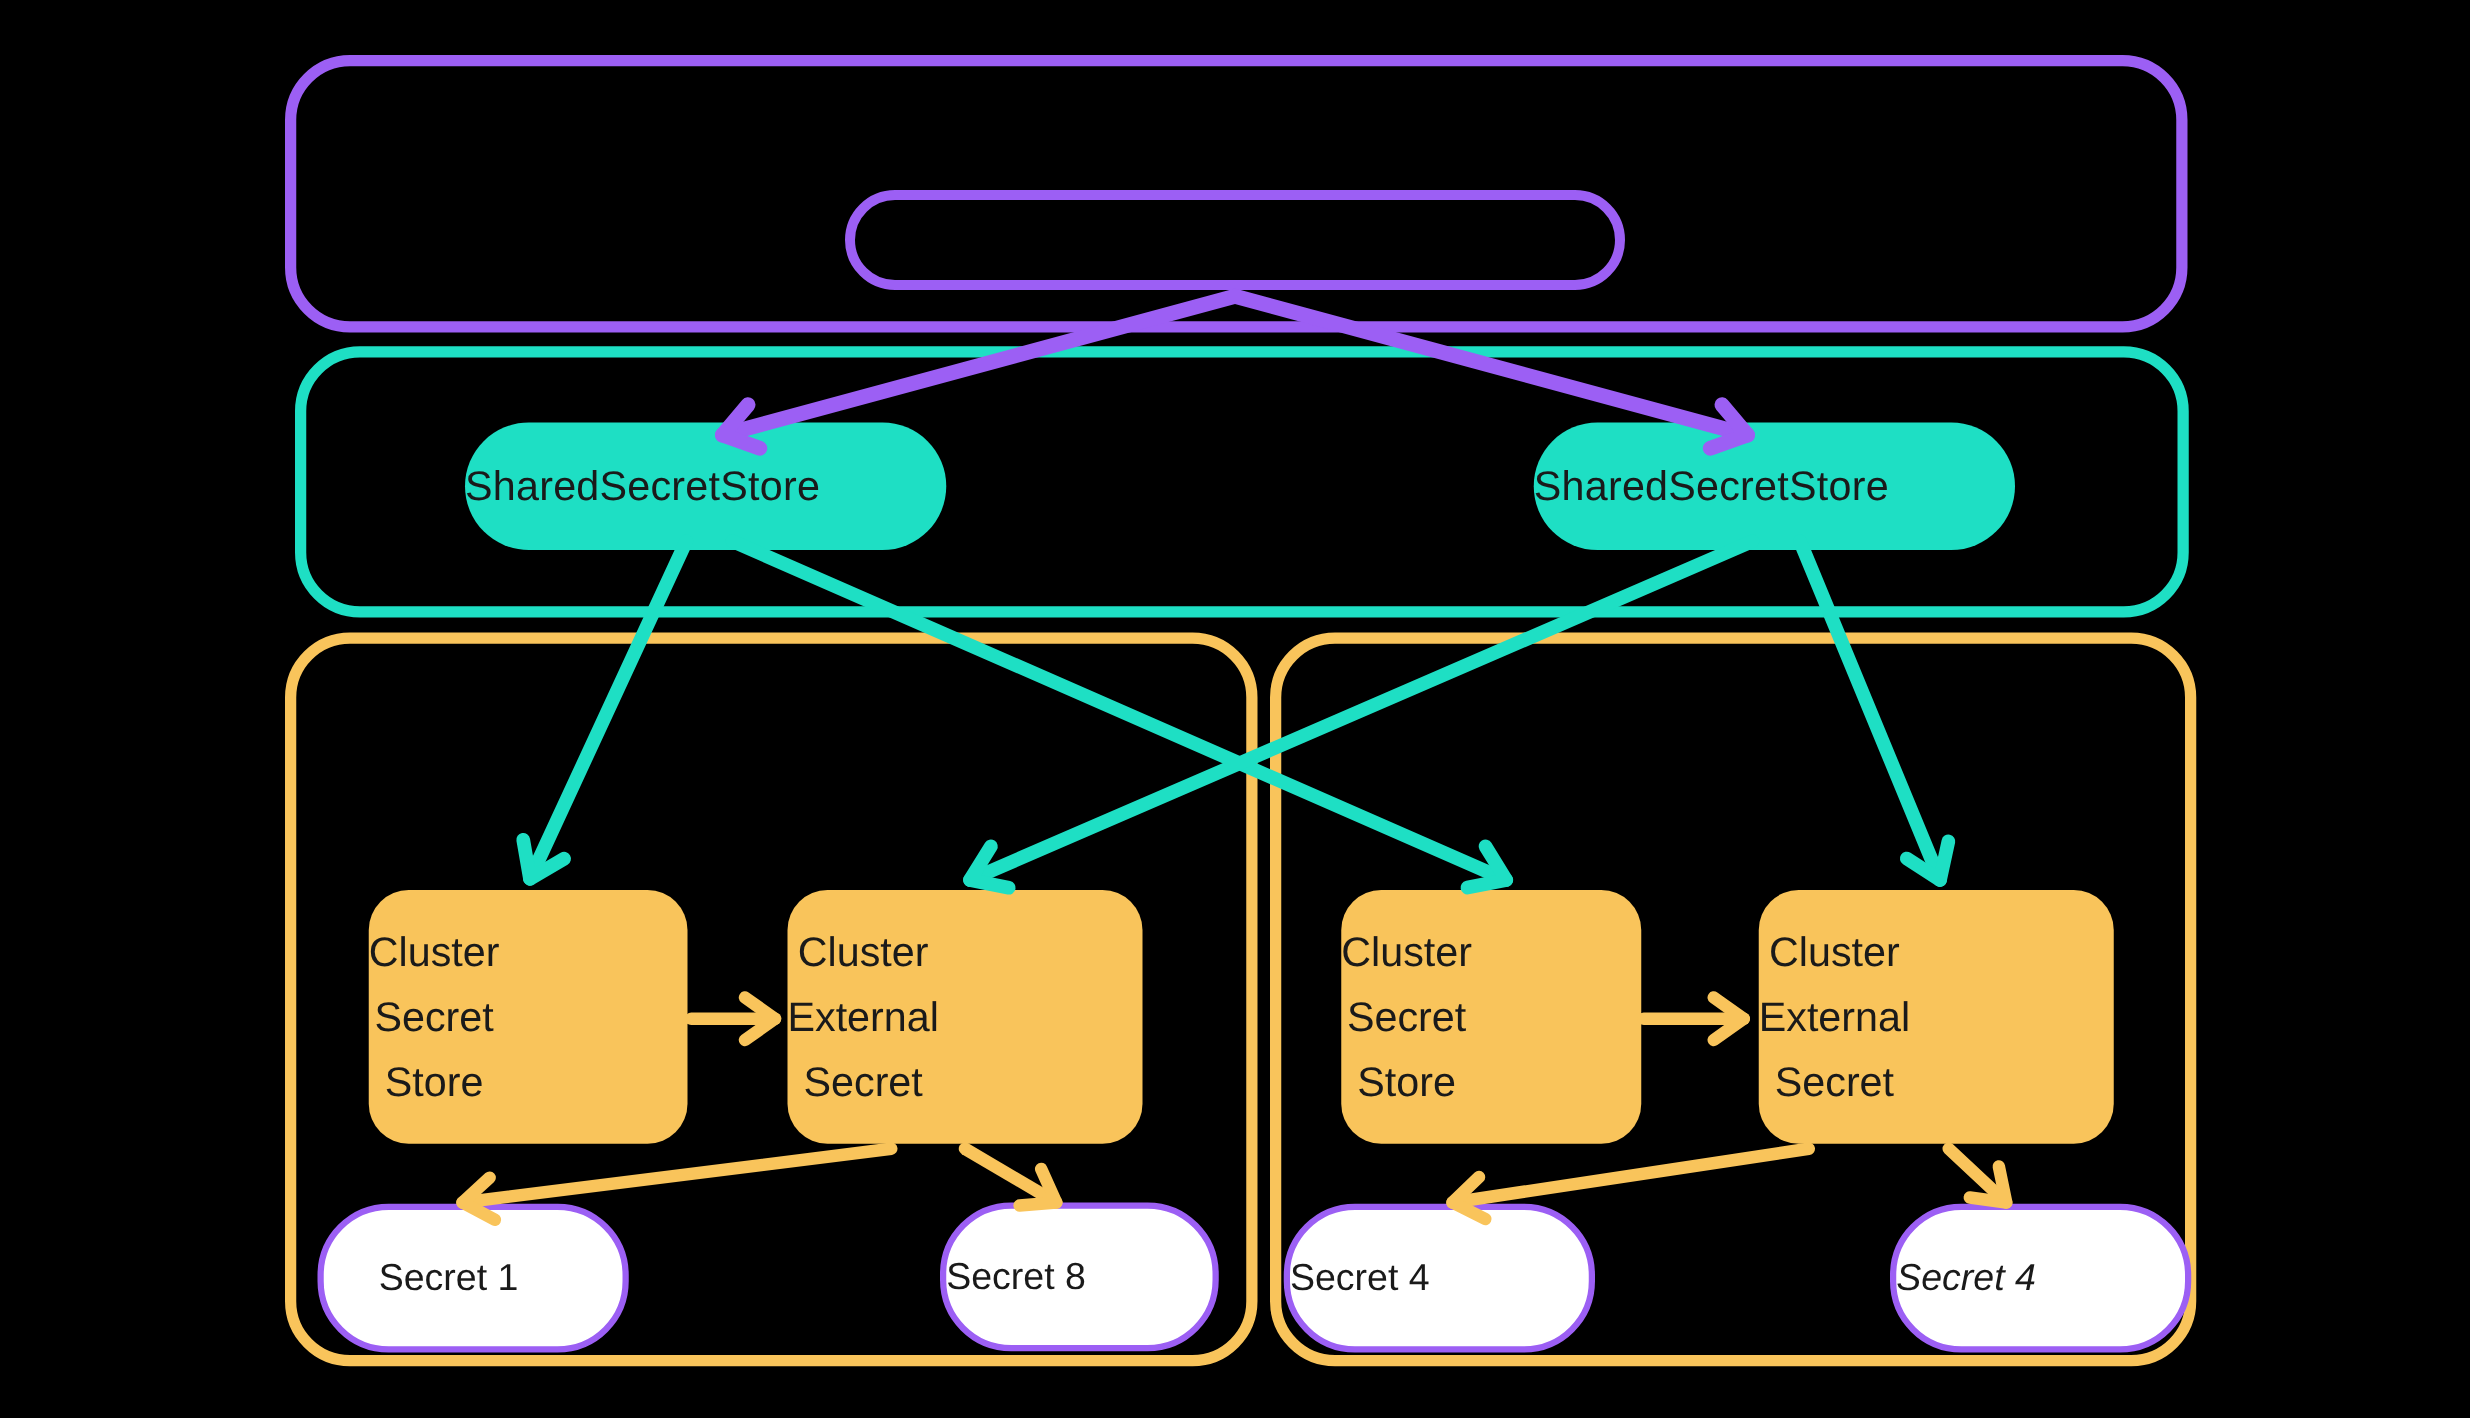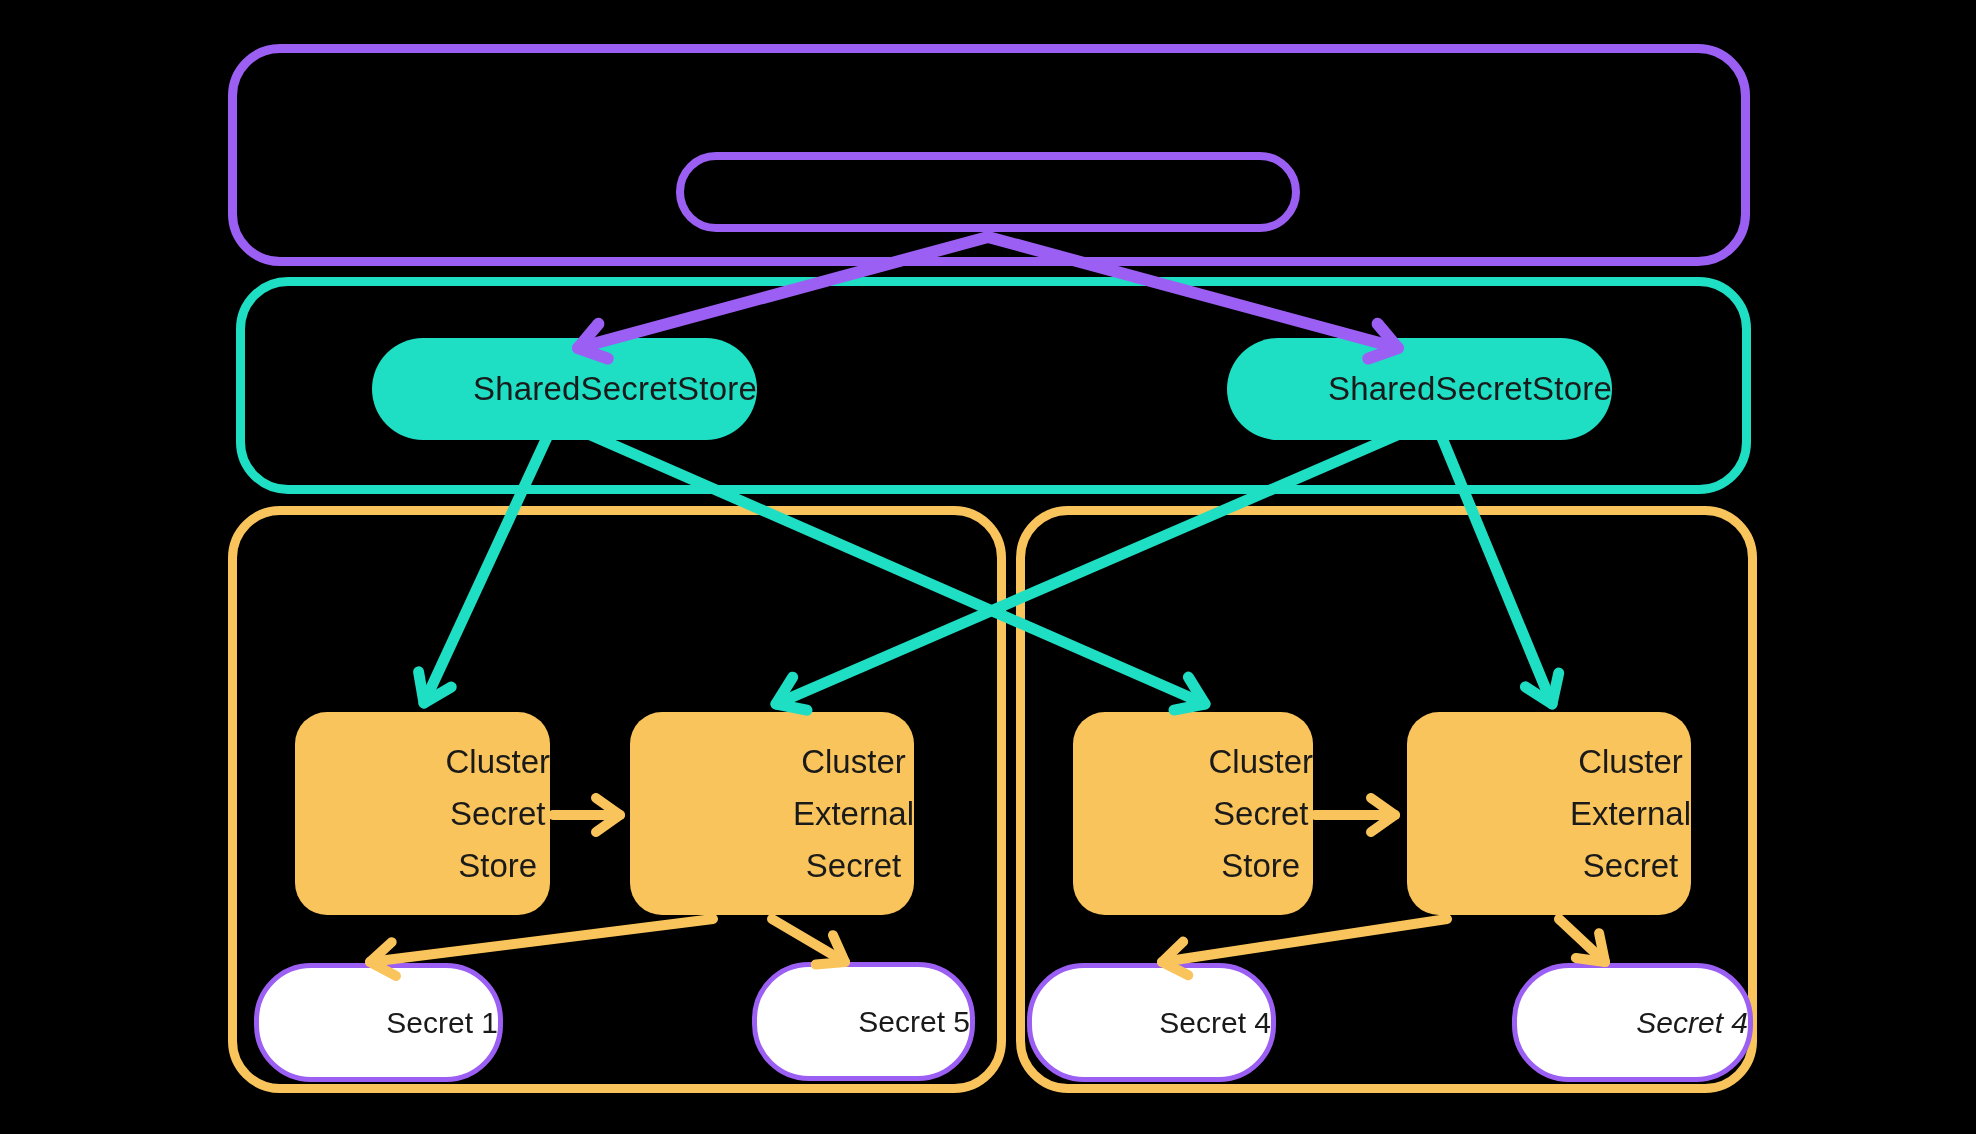--- a/index.html
+++ b/index.html
@@ -16,21 +16,21 @@
   .frame{border-radius:52px;background:transparent;}
   .frame.purple{border:9px solid var(--purple);}
   .frame.teal{border:9px solid var(--teal);}
   .frame.orange{border:9px solid var(--orange);}
   #top-frame{left:228px;top:44px;width:1522px;height:222px;}
   #inner-pill{left:676px;top:152px;width:624px;height:80px;border:8px solid var(--purple);border-radius:40px;background:transparent;}
   #teal-frame{left:236px;top:277px;width:1515px;height:217px;}
   #cluster-a-frame{left:228px;top:506px;width:778px;height:587px;}
   #cluster-b-frame{left:1016px;top:506px;width:741px;height:587px;}
   
-  .node{display:flex;align-items:center;justify-content:flex-end;text-align:center;color:var(--node-text);}
+  .node{display:flex;align-items:center;justify-content:flex-start;text-align:center;color:var(--node-text);}
   .sss-pill{background:var(--teal);border-radius:51px;font-size:33px;font-weight:500;letter-spacing:.2px;}
   #sss-left{left:372px;top:338px;width:385px;height:102px;}
   #sss-right{left:1227px;top:338px;width:385px;height:102px;}
   .cluster-node{background:var(--orange);border-radius:32px;font-size:33px;line-height:52px;white-space:pre-line;font-weight:500;}
   #css-a{left:295px;top:712px;width:255px;height:203px;}
   #ces-a{left:630px;top:712px;width:284px;height:203px;}
   #css-b{left:1073px;top:712px;width:240px;height:203px;}
   #ces-b{left:1407px;top:712px;width:284px;height:203px;}
   .secret-pill{background:var(--secret-fill);border:5px solid var(--purple);border-radius:57px;font-size:30px;}
   #secret-1{left:254px;top:963px;width:249px;height:119px;}
@@ -69,24 +69,24 @@
     <span style="white-space: pre-line;">Cluster
 Secret
 Store</span>
   </div>
   <div id="ces-a" class="abs node cluster-node">
     <span style="white-space: pre-line;">Cluster
 External
 Secret</span>
   </div>
   <div id="secret-1" class="abs node secret-pill">
-    <span style="white-space: pre-line;">Secret 1</span>
+    <span style="white-space: pre-line; margin-left: 44px;">Secret 1</span>
   </div>
   <div id="secret-2" class="abs node secret-pill">
-    <span style="white-space: pre-line;">Secret 5</span>
+    <span style="white-space: pre-line;">Secret 8</span>
   </div>
 
   <div id="cluster-b-frame" class="abs frame orange"></div>
   <div id="css-b" class="abs node cluster-node">
     <span style="white-space: pre-line;">Cluster
 Secret
 Store</span>
   </div>
   <div id="ces-b" class="abs node cluster-node">
     <span style="white-space: pre-line;">Cluster

